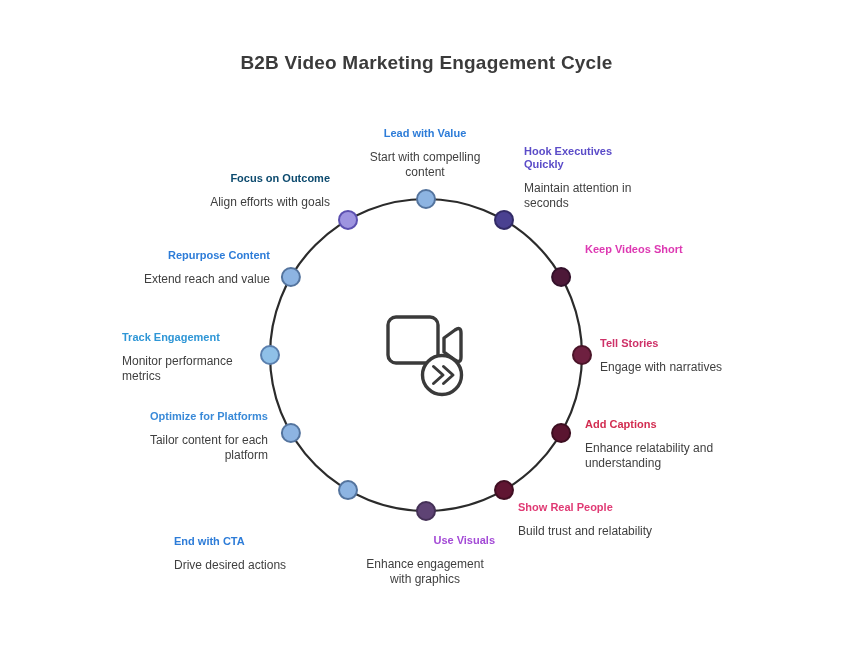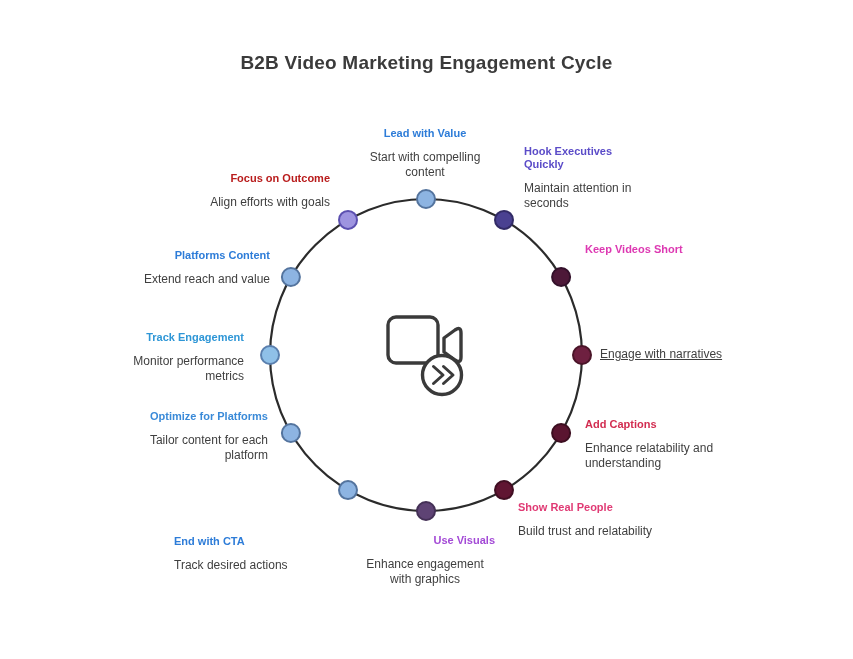--- a/index.html
+++ b/index.html
@@ -57,49 +57,50 @@
         <div class="step-desc" style="color: rgb(63, 63, 63);">Start with compelling content</div>
       </div>
       <div class="step-label" style="left: 524px; top: 145px; width: 125px; text-align: left;">
         <div class="step-title" style="color: rgb(91, 76, 200);">Hook Executives Quickly</div>
         <div class="step-desc" style="color: rgb(63, 63, 63);">Maintain attention in seconds</div>
       </div>
       <div class="step-label" style="left: 585px; top: 243px; width: 128px; text-align: left;">
         <div class="step-title" style="color: rgb(221, 56, 178);">Keep Videos Short</div>
       </div>
       <div class="step-label" style="left: 600px; top: 337px; width: 150px; text-align: left;">
-        <div class="step-desc" style="color: rgb(63, 63, 63); text-decoration: underline;">Engage with narratives</div>
+        <div class="step-title" style="color: rgb(206, 49, 104);">Tell Stories</div>
+        <div class="step-desc" style="color: rgb(63, 63, 63);">Engage with narratives</div>
       </div>
       <div class="step-label" style="left: 585px; top: 418px; width: 130px; text-align: left;">
         <div class="step-title" style="color: rgb(210, 44, 80);">Add Captions</div>
         <div class="step-desc" style="color: rgb(63, 63, 63);">Enhance relatability and understanding</div>
       </div>
       <div class="step-label" style="left: 518px; top: 501px; width: 135px; text-align: left;">
         <div class="step-title" style="color: rgb(224, 58, 116);">Show Real People</div>
         <div class="step-desc" style="color: rgb(63, 63, 63);">Build trust and relatability</div>
       </div>
       <div class="step-label" style="left: 355px; top: 534px; width: 140px; text-align: center;">
         <div class="step-title" style="color: rgb(163, 74, 214); text-align: right;">Use Visuals</div>
         <div class="step-desc" style="color: rgb(63, 63, 63);">Enhance engagement with graphics</div>
       </div>
       <div class="step-label" style="left: 174px; top: 519px; width: 160px; text-align: left; margin-top: 16px;">
         <div class="step-title" style="color: rgb(45, 124, 216);">End with CTA</div>
-        <div class="step-desc" style="color: rgb(63, 63, 63);">Track desired actions</div>
+        <div class="step-desc" style="color: rgb(63, 63, 63);">Drive desired actions</div>
       </div>
       <div class="step-label" style="left: 128px; top: 410px; width: 140px; text-align: right;">
         <div class="step-title" style="color: rgb(58, 138, 216);">Optimize for Platforms</div>
         <div class="step-desc" style="color: rgb(63, 63, 63); text-align: right;">Tailor content for each platform</div>
       </div>
-      <div class="step-label" style="left: 114px; top: 331px; width: 130px; text-align: right;">
+      <div class="step-label" style="left: 122px; top: 331px; width: 130px; text-align: left;">
         <div class="step-title" style="color: rgb(46, 150, 214);">Track Engagement</div>
         <div class="step-desc" style="color: rgb(63, 63, 63);">Monitor performance metrics</div>
       </div>
       <div class="step-label" style="left: 125px; top: 249px; width: 145px; text-align: right;">
-        <div class="step-title" style="color: rgb(45, 124, 216);">Platforms Content</div>
+        <div class="step-title" style="color: rgb(45, 124, 216);">Repurpose Content</div>
         <div class="step-desc" style="color: rgb(63, 63, 63);">Extend reach and value</div>
       </div>
       <div class="step-label" style="left: 190px; top: 172px; width: 140px; text-align: right;">
-        <div class="step-title" style="color: #b91c1c;">Focus on Outcome</div>
+        <div class="step-title" style="color: #0c4a6e;">Focus on Outcome</div>
         <div class="step-desc" style="color: rgb(63, 63, 63);">Align efforts with goals</div>
       </div>
     </div>
 
 </div>
 
 </body></html>

